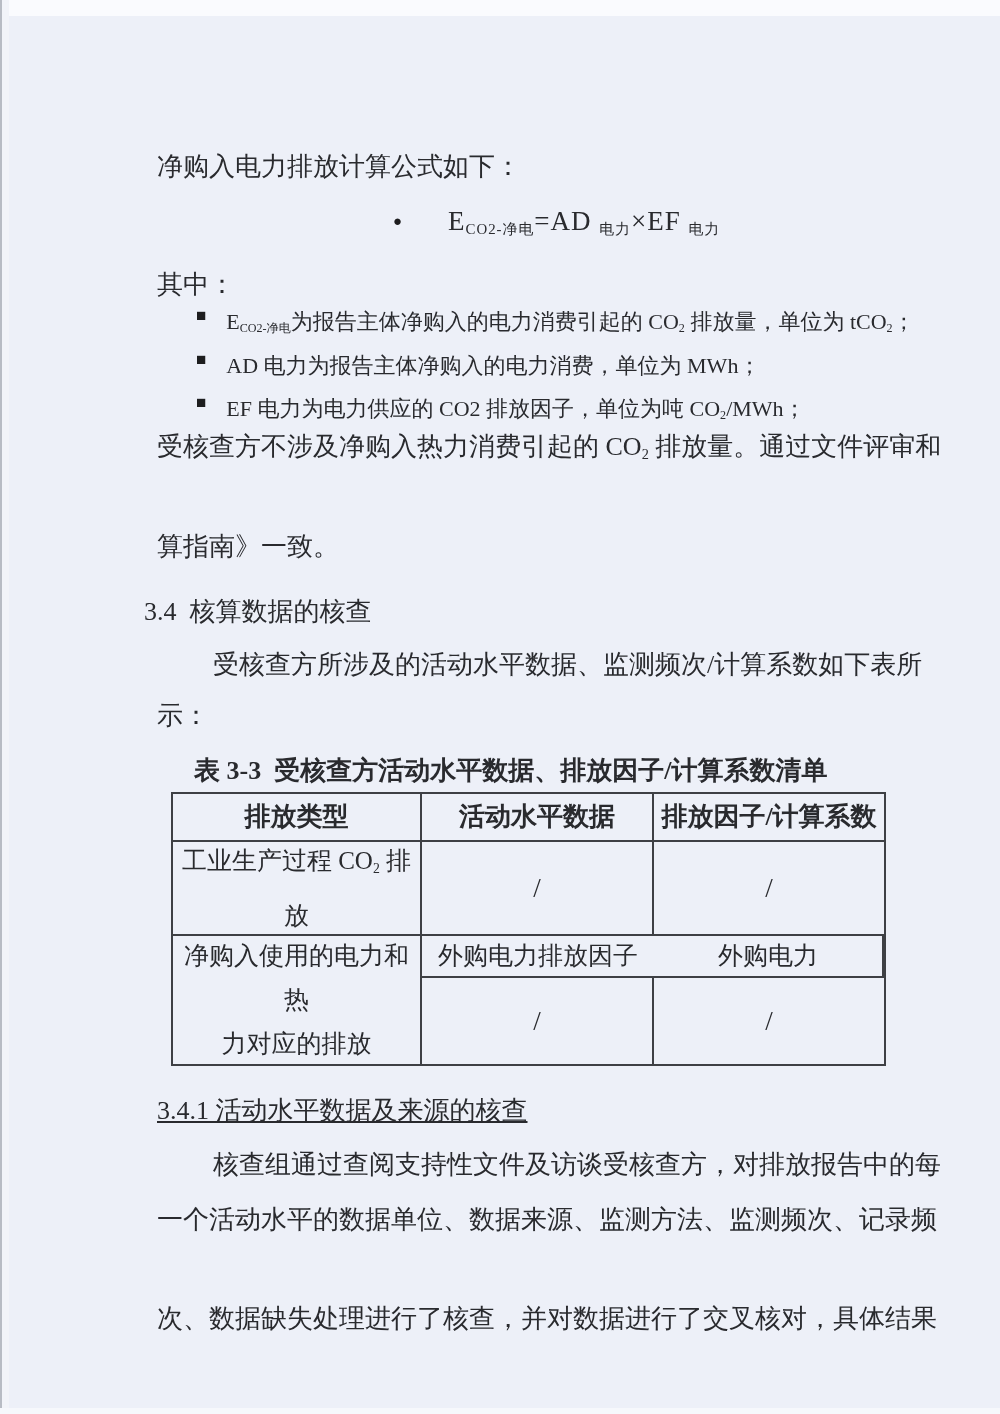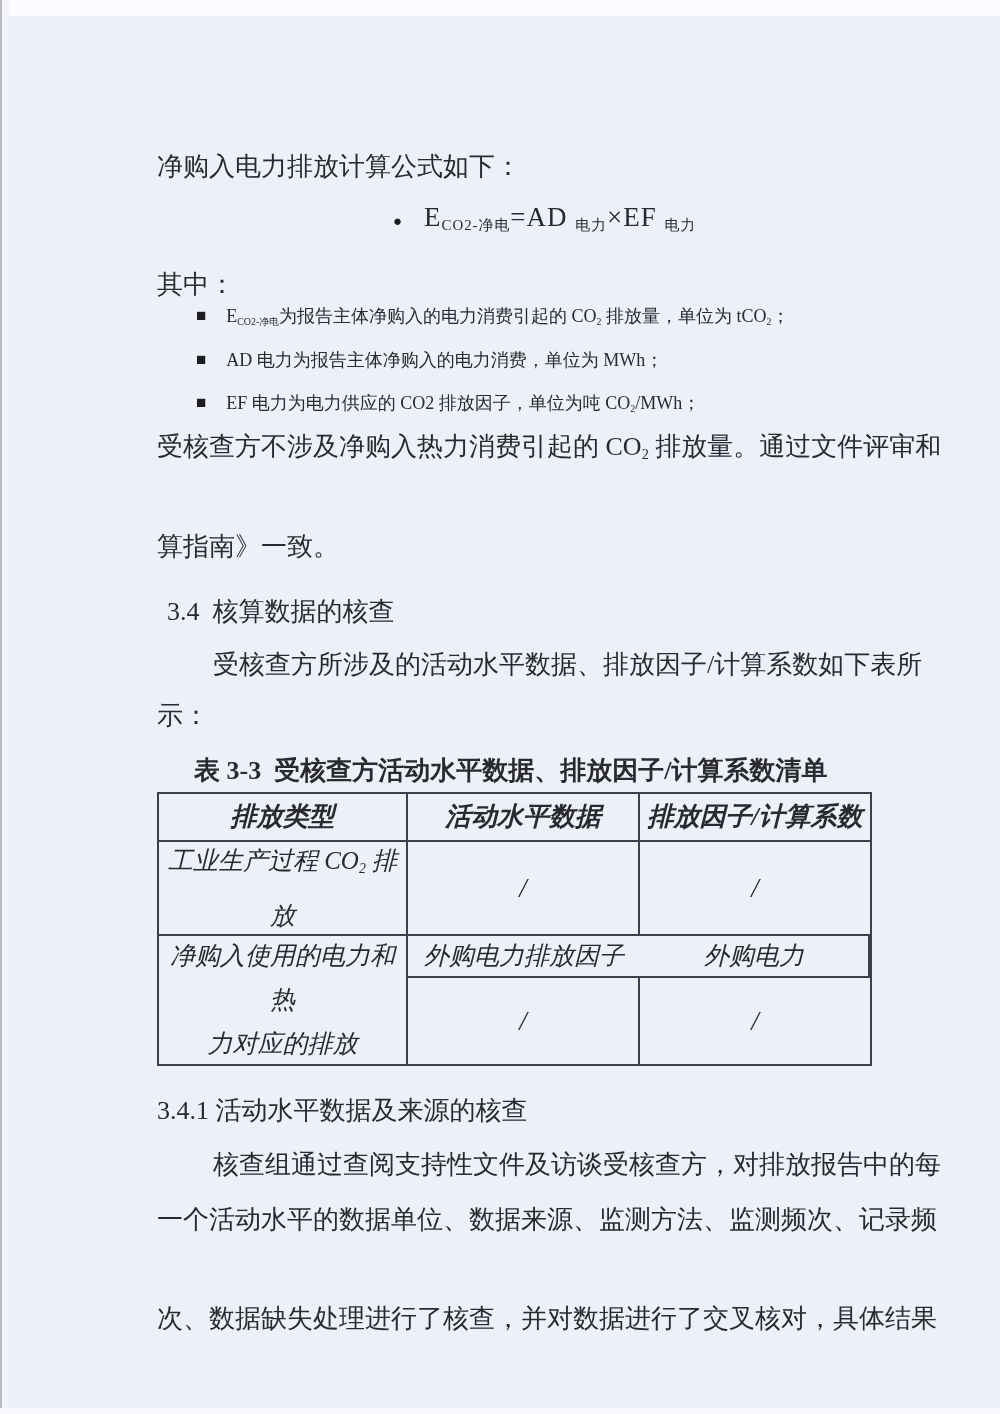--- a/index.html
+++ b/index.html
@@ -11,33 +11,32 @@
     background:var(--bg);
     font-family:"Liberation Serif","DejaVu Serif",serif;
     color:var(--ink);
   }
   .page{position:absolute;inset:0;padding-left:20px;}
   .edge-top{position:absolute;left:0;top:0;width:100%;height:16px;background:#fafbfe;}
   .edge-left-line{position:absolute;left:0;top:0;width:2px;height:100%;background:#b8bcc4;}
   .edge-left-soft{position:absolute;left:2px;top:0;width:7px;height:100%;background:#f2f4f9;}
   .edge-bottom{position:absolute;left:0;bottom:0;width:100%;height:6px;background:#f6f8fc;}
   .tline{position:absolute;white-space:pre;font-size:26px;line-height:34px;}
-  .small{font-size:18px;line-height:30px;}
+  .small{font-size:22px;line-height:42px;}
   .bold{font-weight:bold;}
   .subsc{font-size:0.55em;vertical-align:-0.28em;}
   .bullet-row{position:absolute;white-space:pre;display:flex;align-items:flex-start;}
   .sq{font-size:17px;line-height:30px;margin-right:20px;color:#1d1d1f;}
   .dot{font-size:15px;line-height:36px;margin-right:22px;color:#1d1d1f;}
-  .formula{font-size:27px;line-height:28px;letter-spacing:1px;}
+  .formula{font-size:27px;line-height:36px;letter-spacing:1px;margin-left:24px;}
   .vtable{
-    position:absolute;left:157px;top:792px;
+    position:absolute;left:171px;top:792px;
     display:grid;grid-template-columns:249px 232px 230px;
     grid-template-rows:48px 94px 42px 86px;
     border:2px solid var(--bd);
-    font-style:italic;
   }
   .tcell{
     border-right:2px solid var(--bd);border-bottom:2px solid var(--bd);
     display:flex;flex-direction:column;align-items:center;justify-content:center;
     text-align:center;font-size:25px;line-height:34px;
   }
   .tcell.last-c{border-right:none;}
   .tcell.last-r{border-bottom:none;}
   .th{font-weight:bold;font-size:26px;}
   .cell-lines2{line-height:47px;}
@@ -71,23 +70,23 @@
     <span class="small">AD 电力为报告主体净购入的电力消费，单位为 MWh；</span>
   </div>
   <div class="bullet-row" style="left:196px;top:388px;">
     <span class="sq">■</span>
     <span class="small">EF 电力为电力供应的 CO2 排放因子，单位为吨 CO<span class="subsc">2</span>/MWh；</span>
   </div>
 
   <div class="tline" style="left:157px;top:430px;">受核查方不涉及净购入热力消费引起的 CO<span class="subsc">2</span> 排放量。通过文件评审和</div>
   <div class="tline" style="left:157px;top:530px;">算指南》一致。</div>
 
-  <div class="tline" style="left:167px;top:595px;">3.4  核算数据的核查</div>
+  <div class="tline" style="left:144px;top:595px;">3.4  核算数据的核查</div>
 
-  <div class="tline" style="left:213px;top:648px;">受核查方所涉及的活动水平数据、排放因子/计算系数如下表所</div>
+  <div class="tline" style="left:213px;top:648px;">受核查方所涉及的活动水平数据、监测频次/计算系数如下表所</div>
   <div class="tline" style="left:157px;top:699px;">示：</div>
 
   <div class="tline bold" style="left:194px;top:754px;">表 3-3  受核查方活动水平数据、排放因子/计算系数清单</div>
 
   <div class="vtable">
     <div class="tcell th">排放类型</div>
     <div class="tcell th">活动水平数据</div>
     <div class="tcell th last-c">排放因子/计算系数</div>
 
     <div class="tcell cell-lines2">
@@ -102,18 +101,18 @@
       <div>热</div>
       <div>力对应的排放</div>
     </div>
     <div class="tcell last-c">外购电力排放因子</div>
     <div class="tcell">外购电力</div>
 
     <div class="tcell slash last-r">/</div>
     <div class="tcell slash last-r last-c">/</div>
   </div>
 
-  <div class="tline" style="left:157px;top:1094px;">3.4.1 活动水平数据及来源的核查</div>
+  <div class="tline" style="left:157px;top:1094px;text-decoration:underline;">3.4.1 活动水平数据及来源的核查</div>
 
   <div class="tline" style="left:213px;top:1148px;">核查组通过查阅支持性文件及访谈受核查方，对排放报告中的每</div>
   <div class="tline" style="left:157px;top:1203px;">一个活动水平的数据单位、数据来源、监测方法、监测频次、记录频</div>
   <div class="tline" style="left:157px;top:1302px;">次、数据缺失处理进行了核查，并对数据进行了交叉核对，具体结果</div>
 </div>
 
 </body></html>

